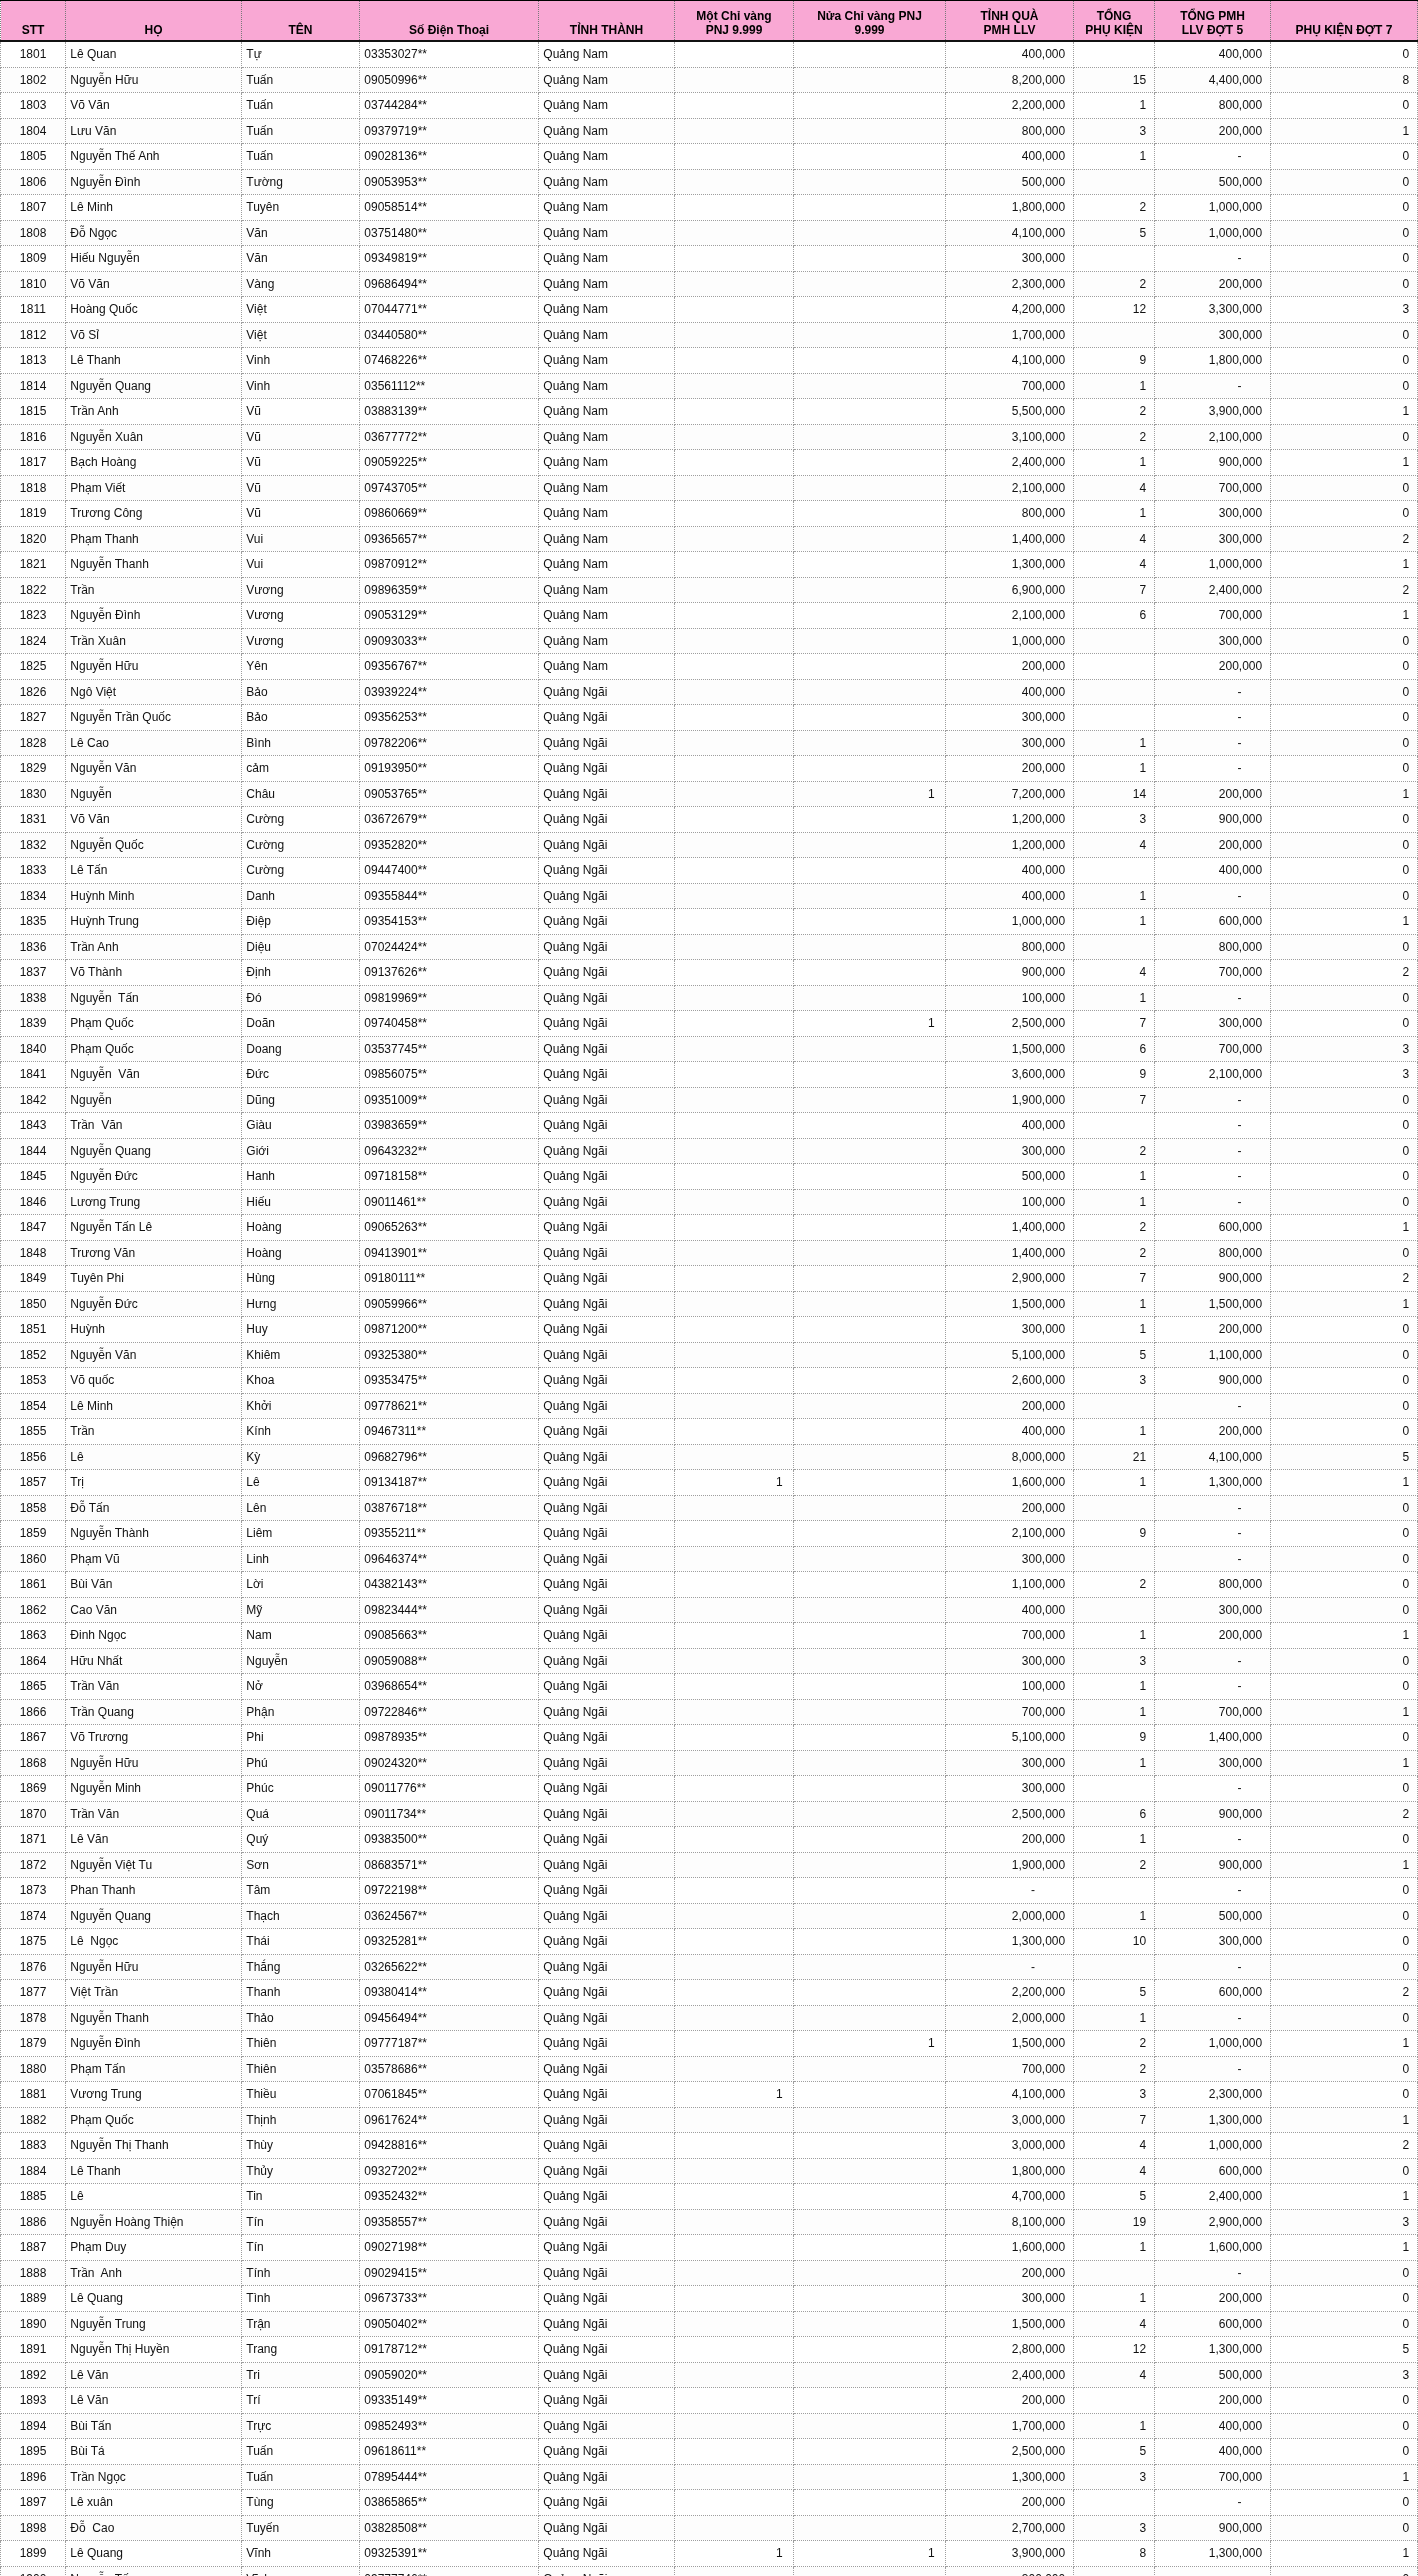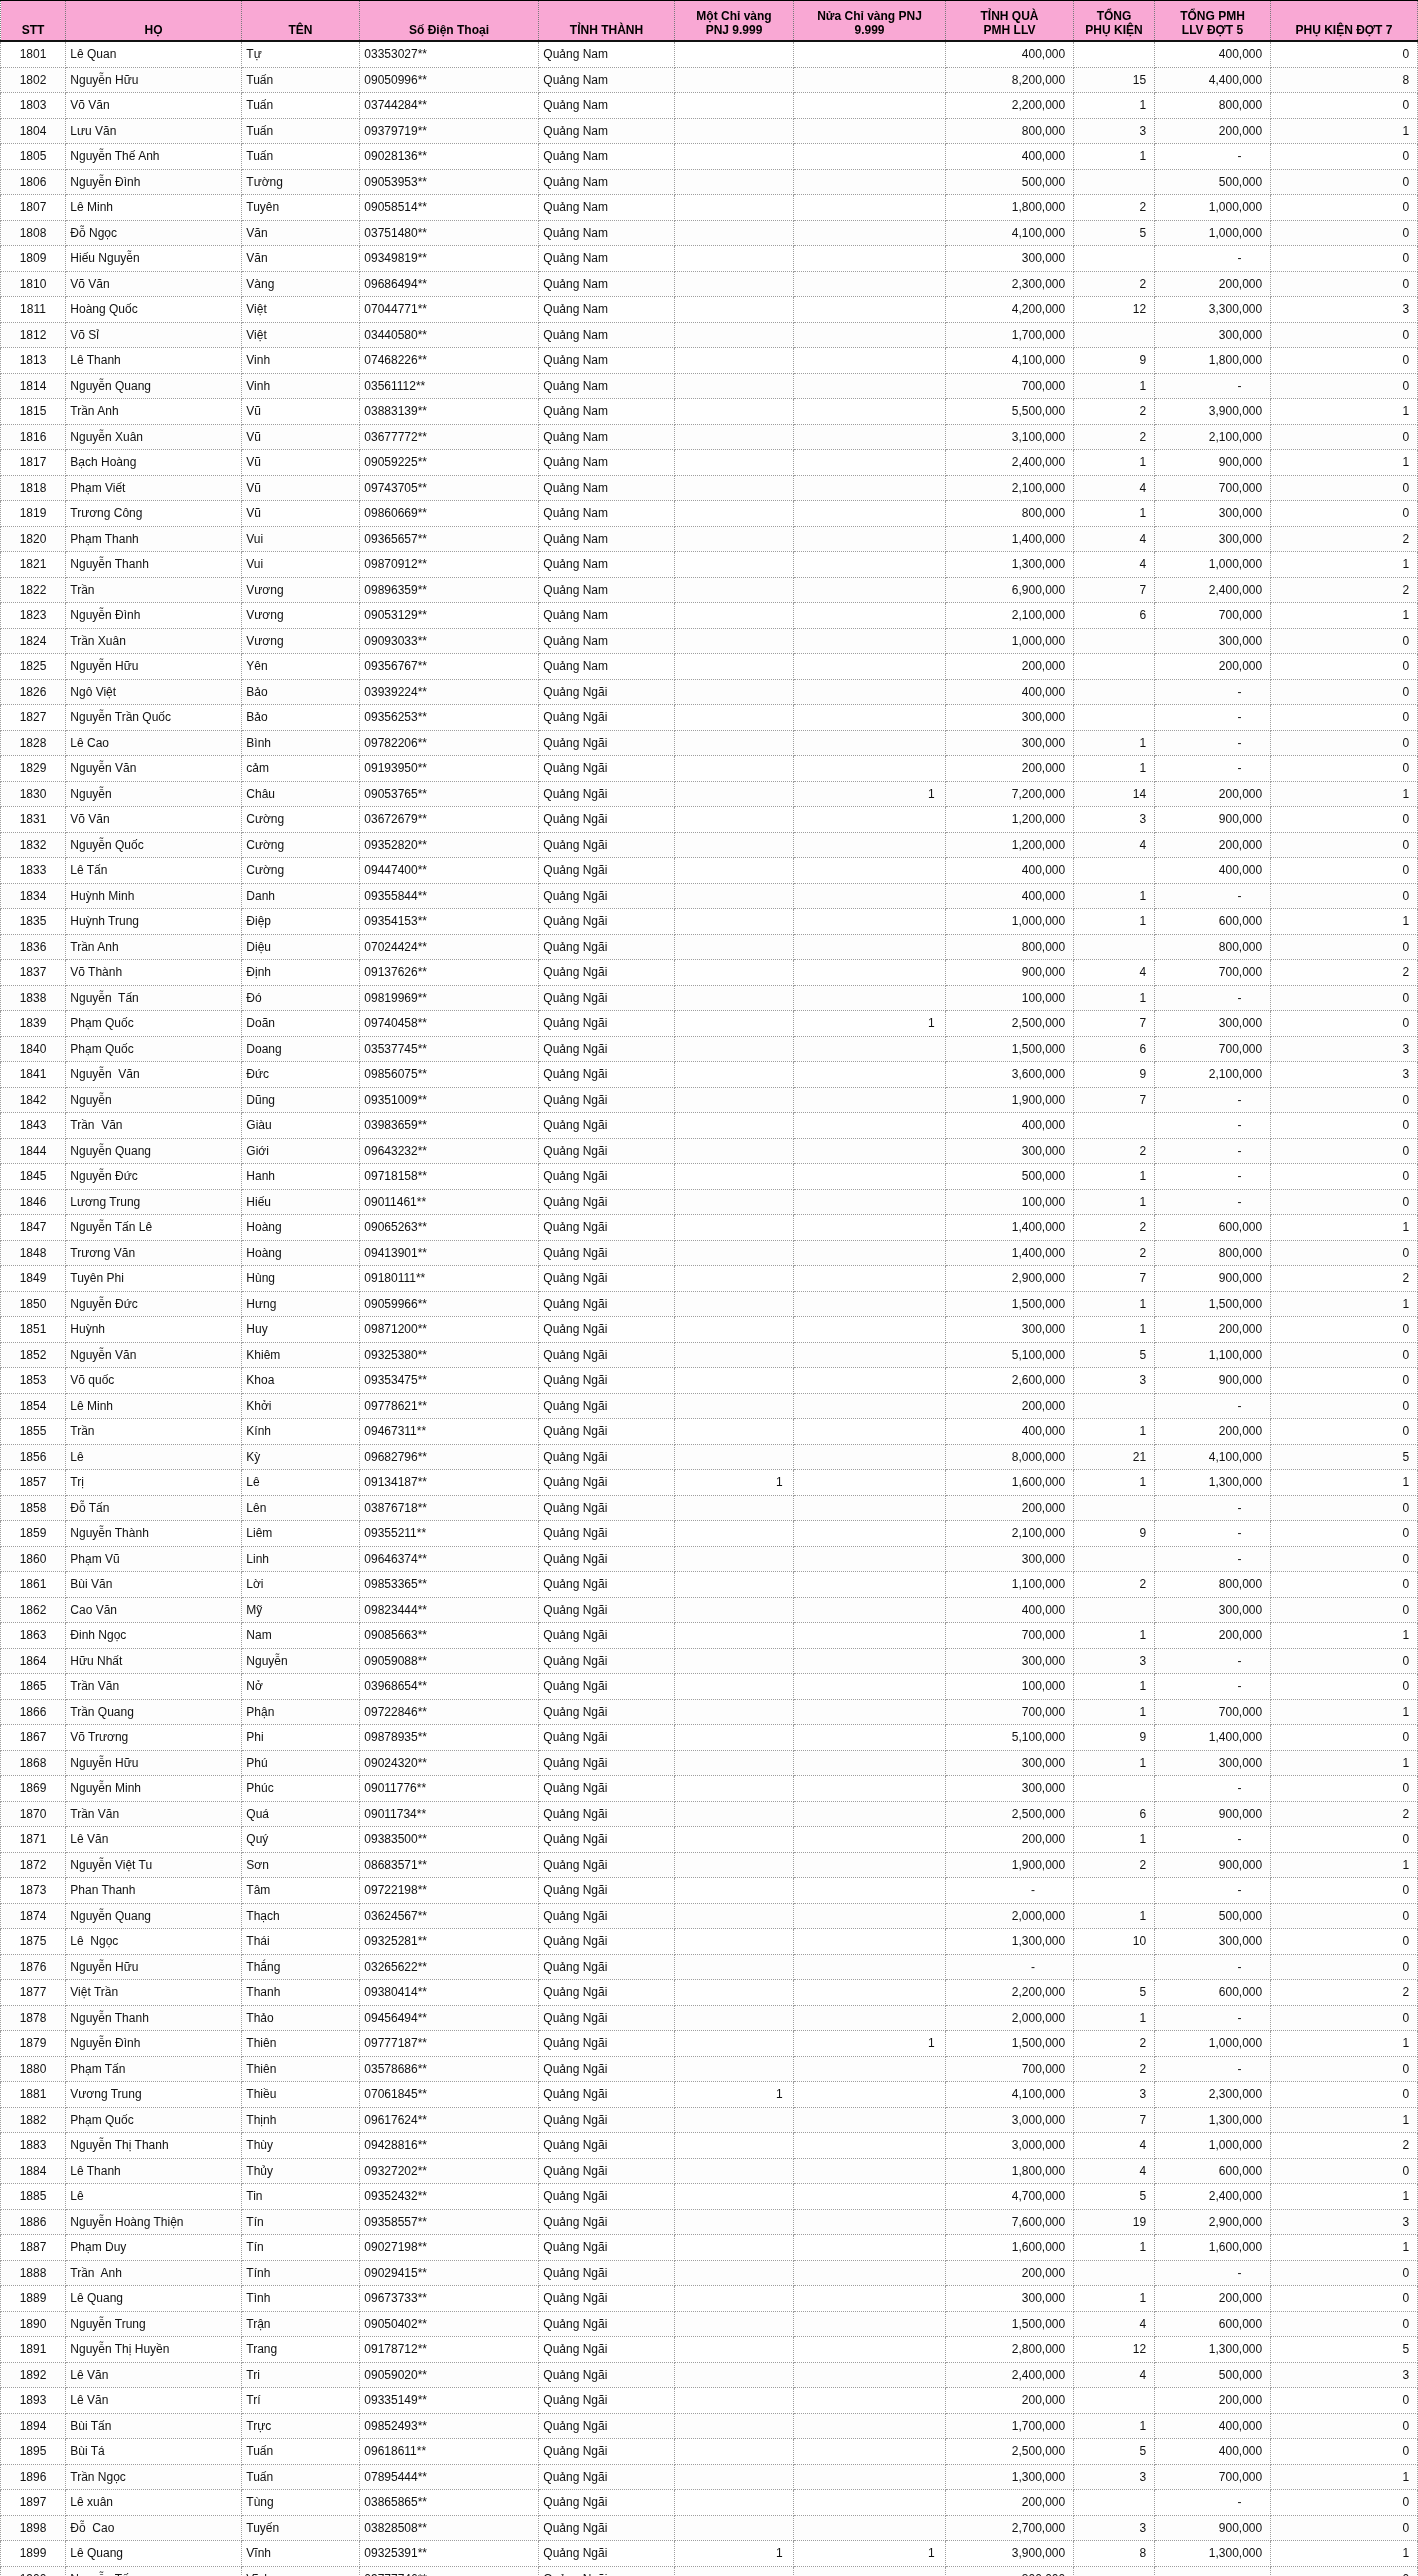--- a/index.html
+++ b/index.html
@@ -844,21 +844,21 @@
           <td class="c6 a-right"></td>
           <td class="c7 a-right">300,000</td>
           <td class="c8 a-right"></td>
           <td class="c9 a-right dash">-</td>
           <td class="c10 a-right">0</td>
         </tr>
         <tr>
           <td class="c0 a-center">1861</td>
           <td class="c1 a-left">Bùi Văn</td>
           <td class="c2 a-left">Lời</td>
-          <td class="c3 a-left">09853365**</td>
+          <td class="c3 a-left">04382143**</td>
           <td class="c4 a-left">Quảng Ngãi</td>
           <td class="c5 a-right"></td>
           <td class="c6 a-right"></td>
           <td class="c7 a-right">1,100,000</td>
           <td class="c8 a-right">2</td>
           <td class="c9 a-right">800,000</td>
           <td class="c10 a-right">0</td>
         </tr>
         <tr>
           <td class="c0 a-center">1862</td>
@@ -1173,21 +1173,21 @@
           <td class="c10 a-right">1</td>
         </tr>
         <tr>
           <td class="c0 a-center">1886</td>
           <td class="c1 a-left">Nguyễn Hoàng Thiện</td>
           <td class="c2 a-left">Tín</td>
           <td class="c3 a-left">09358557**</td>
           <td class="c4 a-left">Quảng Ngãi</td>
           <td class="c5 a-right"></td>
           <td class="c6 a-right"></td>
-          <td class="c7 a-right">7,600,000</td>
+          <td class="c7 a-right">8,100,000</td>
           <td class="c8 a-right">19</td>
           <td class="c9 a-right">2,900,000</td>
           <td class="c10 a-right">3</td>
         </tr>
         <tr>
           <td class="c0 a-center">1887</td>
           <td class="c1 a-left">Phạm Duy</td>
           <td class="c2 a-left">Tín</td>
           <td class="c3 a-left">09027198**</td>
           <td class="c4 a-left">Quảng Ngãi</td>

